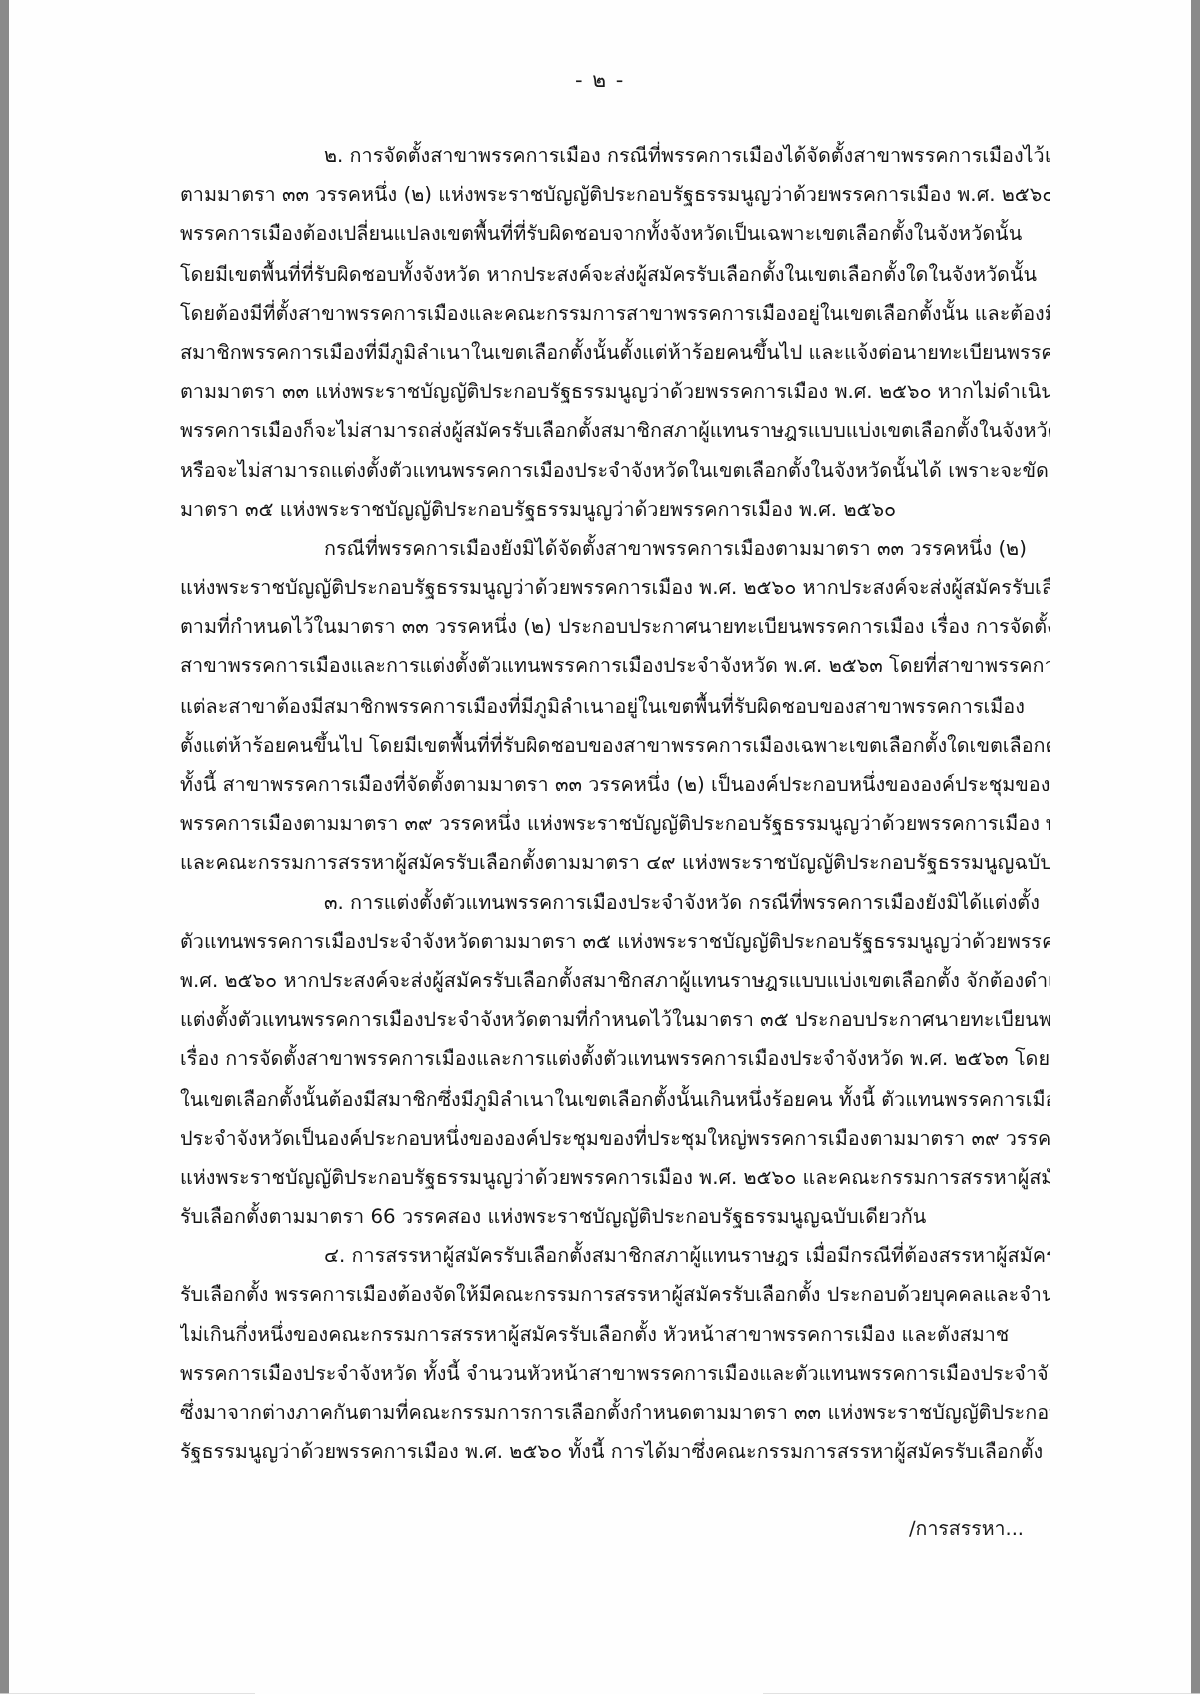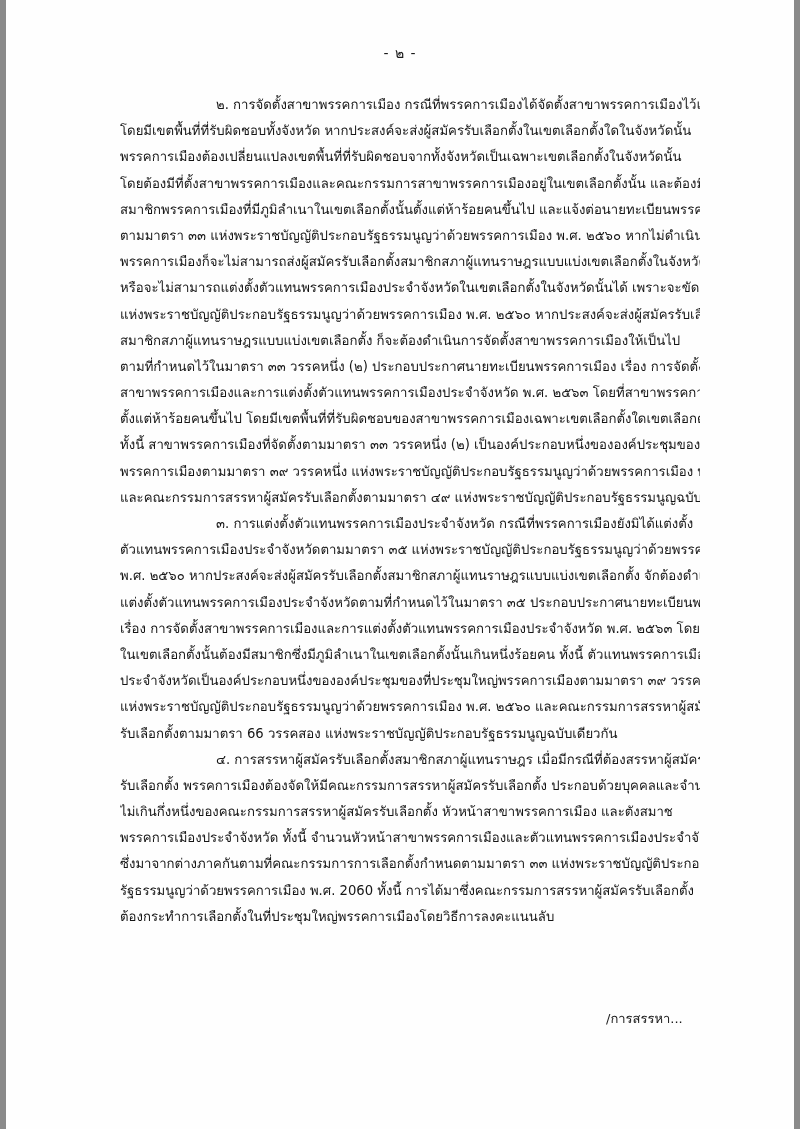--- a/index.html
+++ b/index.html
@@ -27,46 +27,48 @@
       font-size: 13px; color: #1a1a1a; text-align: center;
     }
   </style>
 </head>
 <body>
 
 <div class="page">
   <div class="page-number">- ๒ -</div>
   <div class="body-text" id="body-text">
       <div class="line indent">๒. การจัดตั้งสาขาพรรคการเมือง กรณีที่พรรคการเมืองได้จัดตั้งสาขาพรรคการเมืองไว้แล้ว</div>
+      <div class="line">ตามมาตรา ๓๓ วรรคหนึ่ง (๒) แห่งพระราชบัญญัติประกอบรัฐธรรมนูญว่าด้วยพรรคการเมือง พ.ศ. ๒๕๖๐</div>
+      <div class="line">พรรคการเมืองต้องเปลี่ยนแปลงเขตพื้นที่ที่รับผิดชอบจากทั้งจังหวัดเป็นเฉพาะเขตเลือกตั้งในจังหวัดนั้น</div>
       <div class="line">โดยมีเขตพื้นที่ที่รับผิดชอบทั้งจังหวัด หากประสงค์จะส่งผู้สมัครรับเลือกตั้งในเขตเลือกตั้งใดในจังหวัดนั้น</div>
-      <div class="line">พรรคการเมืองต้องเปลี่ยนแปลงเขตพื้นที่ที่รับผิดชอบจากทั้งจังหวัดเป็นเฉพาะเขตเลือกตั้งในจังหวัดนั้น</div>
       <div class="line">โดยต้องมีที่ตั้งสาขาพรรคการเมืองและคณะกรรมการสาขาพรรคการเมืองอยู่ในเขตเลือกตั้งนั้น และต้องมี</div>
       <div class="line">สมาชิกพรรคการเมืองที่มีภูมิลำเนาในเขตเลือกตั้งนั้นตั้งแต่ห้าร้อยคนขึ้นไป และแจ้งต่อนายทะเบียนพรรคการเมือง</div>
       <div class="line">ตามมาตรา ๓๓ แห่งพระราชบัญญัติประกอบรัฐธรรมนูญว่าด้วยพรรคการเมือง พ.ศ. ๒๕๖๐ หากไม่ดำเนินการดังกล่าว</div>
       <div class="line">พรรคการเมืองก็จะไม่สามารถส่งผู้สมัครรับเลือกตั้งสมาชิกสภาผู้แทนราษฎรแบบแบ่งเขตเลือกตั้งในจังหวัดนั้นได้</div>
       <div class="line">หรือจะไม่สามารถแต่งตั้งตัวแทนพรรคการเมืองประจำจังหวัดในเขตเลือกตั้งในจังหวัดนั้นได้ เพราะจะขัดกับ</div>
+      <div class="line">มาตรา ๓๕ แห่งพระราชบัญญัติประกอบรัฐธรรมนูญว่าด้วยพรรคการเมือง พ.ศ. ๒๕๖๐</div>
+      <div class="line indent">กรณีที่พรรคการเมืองยังมิได้จัดตั้งสาขาพรรคการเมืองตามมาตรา ๓๓ วรรคหนึ่ง (๒)</div>
       <div class="line">แห่งพระราชบัญญัติประกอบรัฐธรรมนูญว่าด้วยพรรคการเมือง พ.ศ. ๒๕๖๐ หากประสงค์จะส่งผู้สมัครรับเลือกตั้ง</div>
-      <div class="line">สมาชิกสภาผู้แทนราษฎรแบบแบ่งเขตเลือกตั้ง ก็จะต้องดำเนินการจัดตั้งสาขาพรรคการเมืองให้เป็นไป</div>
       <div class="line">ตามที่กำหนดไว้ในมาตรา ๓๓ วรรคหนึ่ง (๒) ประกอบประกาศนายทะเบียนพรรคการเมือง เรื่อง การจัดตั้ง</div>
       <div class="line">สาขาพรรคการเมืองและการแต่งตั้งตัวแทนพรรคการเมืองประจำจังหวัด พ.ศ. ๒๕๖๓ โดยที่สาขาพรรคการเมือง</div>
+      <div class="line">แต่ละสาขาต้องมีสมาชิกพรรคการเมืองที่มีภูมิลำเนาอยู่ในเขตพื้นที่รับผิดชอบของสาขาพรรคการเมือง</div>
       <div class="line">ตั้งแต่ห้าร้อยคนขึ้นไป โดยมีเขตพื้นที่ที่รับผิดชอบของสาขาพรรคการเมืองเฉพาะเขตเลือกตั้งใดเขตเลือกตั้งหนึ่ง</div>
       <div class="line">ทั้งนี้ สาขาพรรคการเมืองที่จัดตั้งตามมาตรา ๓๓ วรรคหนึ่ง (๒) เป็นองค์ประกอบหนึ่งขององค์ประชุมของที่ประชุมใหญ่</div>
       <div class="line">พรรคการเมืองตามมาตรา ๓๙ วรรคหนึ่ง แห่งพระราชบัญญัติประกอบรัฐธรรมนูญว่าด้วยพรรคการเมือง พ.ศ. ๒๕๖๐</div>
       <div class="line">และคณะกรรมการสรรหาผู้สมัครรับเลือกตั้งตามมาตรา ๔๙ แห่งพระราชบัญญัติประกอบรัฐธรรมนูญฉบับเดียวกัน</div>
       <div class="line indent">๓. การแต่งตั้งตัวแทนพรรคการเมืองประจำจังหวัด กรณีที่พรรคการเมืองยังมิได้แต่งตั้ง</div>
       <div class="line">ตัวแทนพรรคการเมืองประจำจังหวัดตามมาตรา ๓๕ แห่งพระราชบัญญัติประกอบรัฐธรรมนูญว่าด้วยพรรคการเมือง</div>
       <div class="line">พ.ศ. ๒๕๖๐ หากประสงค์จะส่งผู้สมัครรับเลือกตั้งสมาชิกสภาผู้แทนราษฎรแบบแบ่งเขตเลือกตั้ง จักต้องดำเนินการ</div>
       <div class="line">แต่งตั้งตัวแทนพรรคการเมืองประจำจังหวัดตามที่กำหนดไว้ในมาตรา ๓๕ ประกอบประกาศนายทะเบียนพรรคการเมือง</div>
       <div class="line">เรื่อง การจัดตั้งสาขาพรรคการเมืองและการแต่งตั้งตัวแทนพรรคการเมืองประจำจังหวัด พ.ศ. ๒๕๖๓ โดยที่</div>
       <div class="line">ในเขตเลือกตั้งนั้นต้องมีสมาชิกซึ่งมีภูมิลำเนาในเขตเลือกตั้งนั้นเกินหนึ่งร้อยคน ทั้งนี้ ตัวแทนพรรคการเมือง</div>
       <div class="line">ประจำจังหวัดเป็นองค์ประกอบหนึ่งขององค์ประชุมของที่ประชุมใหญ่พรรคการเมืองตามมาตรา ๓๙ วรรคหนึ่ง</div>
       <div class="line">แห่งพระราชบัญญัติประกอบรัฐธรรมนูญว่าด้วยพรรคการเมือง พ.ศ. ๒๕๖๐ และคณะกรรมการสรรหาผู้สมัคร</div>
       <div class="line">รับเลือกตั้งตามมาตรา 66 วรรคสอง แห่งพระราชบัญญัติประกอบรัฐธรรมนูญฉบับเดียวกัน</div>
       <div class="line indent">๔. การสรรหาผู้สมัครรับเลือกตั้งสมาชิกสภาผู้แทนราษฎร เมื่อมีกรณีที่ต้องสรรหาผู้สมัคร</div>
       <div class="line">รับเลือกตั้ง พรรคการเมืองต้องจัดให้มีคณะกรรมการสรรหาผู้สมัครรับเลือกตั้ง ประกอบด้วยบุคคลและจำนวน</div>
       <div class="line">ไม่เกินกึ่งหนึ่งของคณะกรรมการสรรหาผู้สมัครรับเลือกตั้ง หัวหน้าสาขาพรรคการเมือง และตังสมาช</div>
       <div class="line">พรรคการเมืองประจำจังหวัด ทั้งนี้ จำนวนหัวหน้าสาขาพรรคการเมืองและตัวแทนพรรคการเมืองประจำจังหวัด</div>
       <div class="line">ซึ่งมาจากต่างภาคกันตามที่คณะกรรมการการเลือกตั้งกำหนดตามมาตรา ๓๓ แห่งพระราชบัญญัติประกอบ</div>
-      <div class="line">รัฐธรรมนูญว่าด้วยพรรคการเมือง พ.ศ. 2060 ทั้งนี้ การได้มาซึ่งคณะกรรมการสรรหาผู้สมัครรับเลือกตั้ง</div>
-      <div class="line">ต้องกระทำการเลือกตั้งในที่ประชุมใหญ่พรรคการเมืองโดยวิธีการลงคะแนนลับ</div>
+      <div class="line">รัฐธรรมนูญว่าด้วยพรรคการเมือง พ.ศ. ๒๕๖๐ ทั้งนี้ การได้มาซึ่งคณะกรรมการสรรหาผู้สมัครรับเลือกตั้ง</div>
     </div>
   <div class="continuation">/การสรรหา...</div>
 </div>
 
 </body></html>

